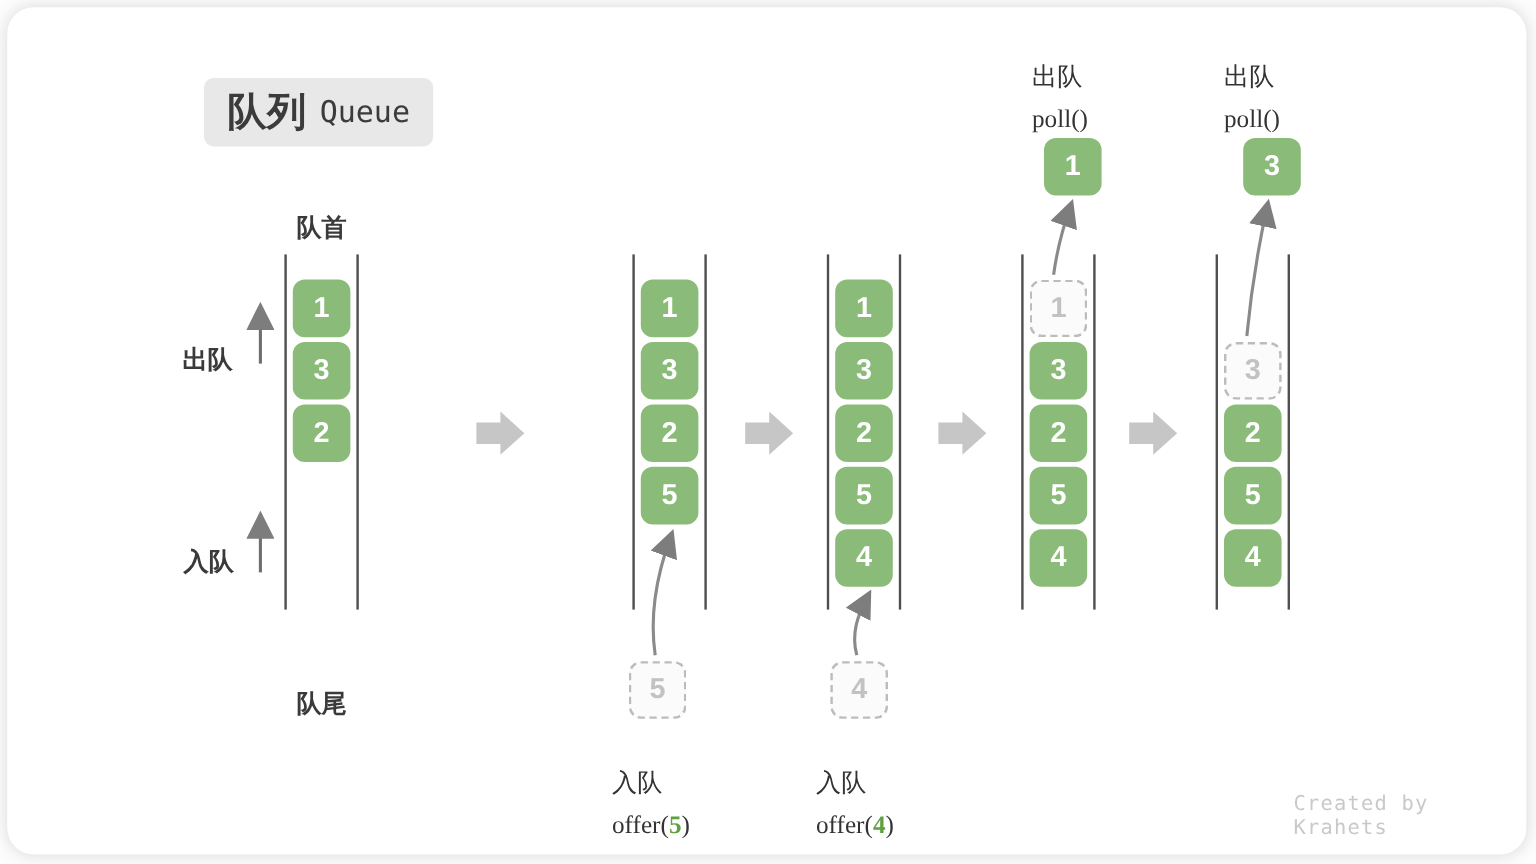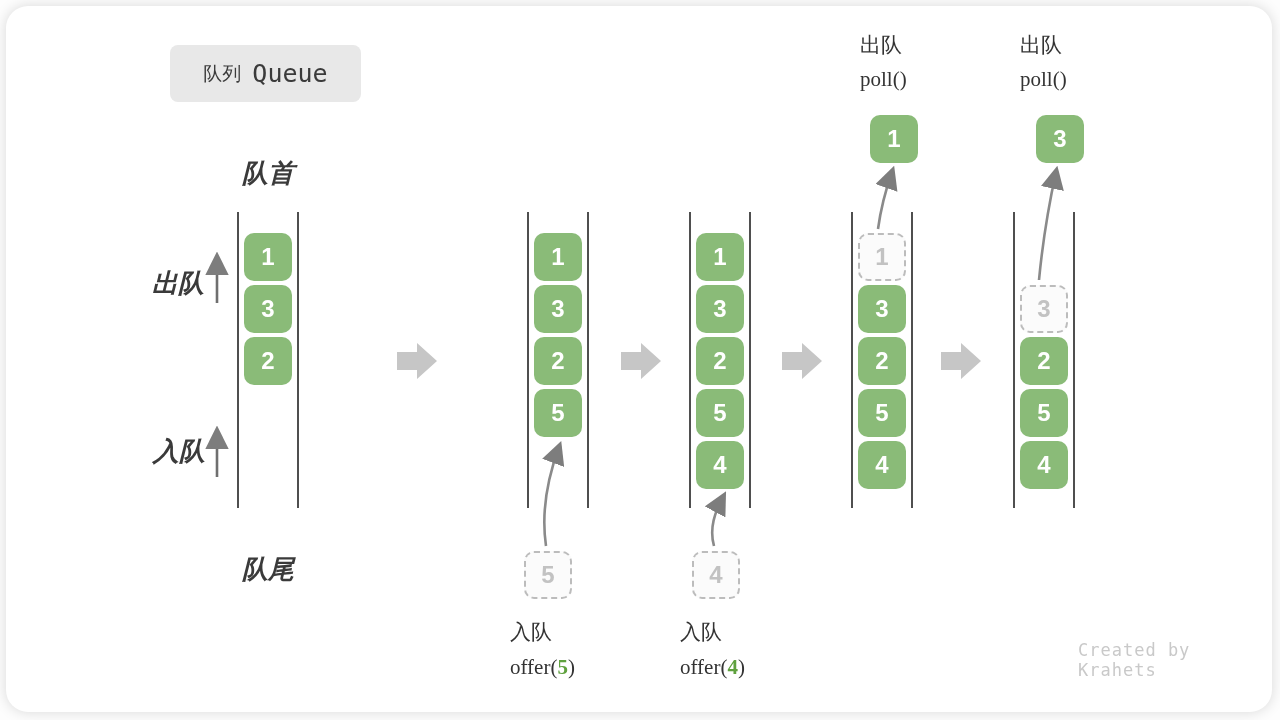--- a/index.html
+++ b/index.html
@@ -1,24 +1,24 @@
 <!DOCTYPE html>
 <html><head>
 <meta charset="utf-8">
 <style>
   html,body{margin:0;padding:0;background:#fdfdfd;font-family:"Liberation Sans",sans-serif;}
   #canvas{position:relative;width:1280px;height:720px;overflow:hidden;}
   .card{position:absolute;left:6px;top:6px;width:1266px;height:706px;background:#ffffff;
         border-radius:22px;box-shadow:0 0 14px rgba(0,0,0,0.15);}
-  .abs{position:absolute;}
+  .abs{position:absolute;margin-top:20px;}
   .title-box{left:170px;top:45px;width:191px;height:57px;background:#e8e8e8;border-radius:8px;
              display:flex;align-items:center;justify-content:center;gap:11px;}
-  .title-zh{font-weight:normal;font-size:19px;color:#3b3b3b;}
+  .title-zh{font-weight:bold;font-size:33px;color:#3b3b3b;}
   .title-en{font-family:"DejaVu Sans Mono",monospace;font-size:25px;color:#3b3b3b;}
-  .side-label{font-weight:bold;font-size:26px;color:#3a3a3a;font-style:italic;}
+  .side-label{font-weight:bold;font-size:21px;color:#3a3a3a;}
   .op-zh{font-size:21px;color:#333333;}
   .mono{font-family:Liberation Serif, serif;}
   .op-code{font-size:21px;color:#333333;}
   .op-arg{color:#5fa13e;font-weight:bold;}
   .vline{position:absolute;width:2px;top:212px;height:296px;background:#4f4f4f;}
   .qbox{position:absolute;width:48px;height:48px;border-radius:10px;
         display:flex;align-items:center;justify-content:center;
         font-weight:bold;font-size:24px;box-sizing:border-box;}
   .green{background:#8abb78;color:#ffffff;}
   .dashed{border:2px dashed #bcbcbc;background:#fbfbfb;color:#c2c2c2;}

